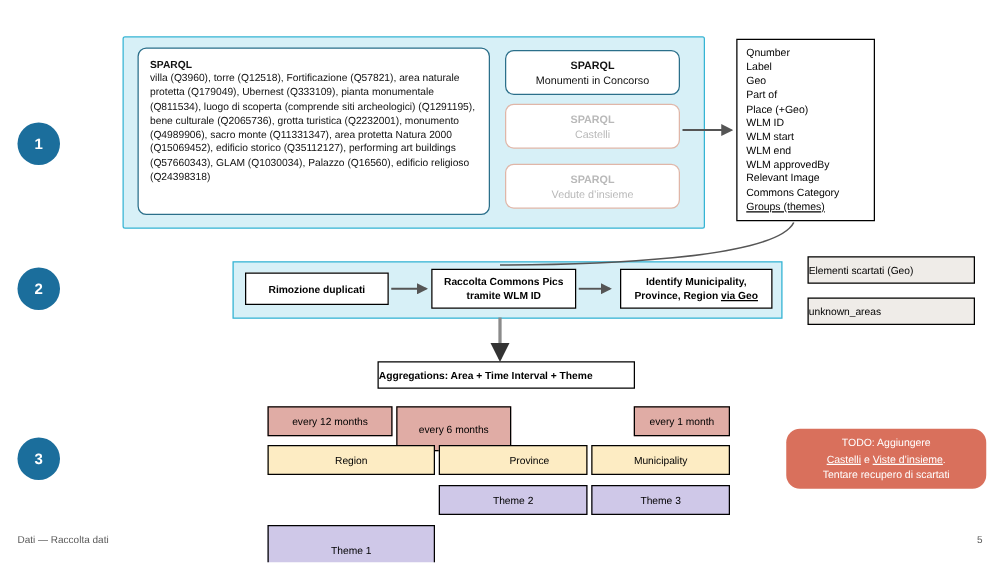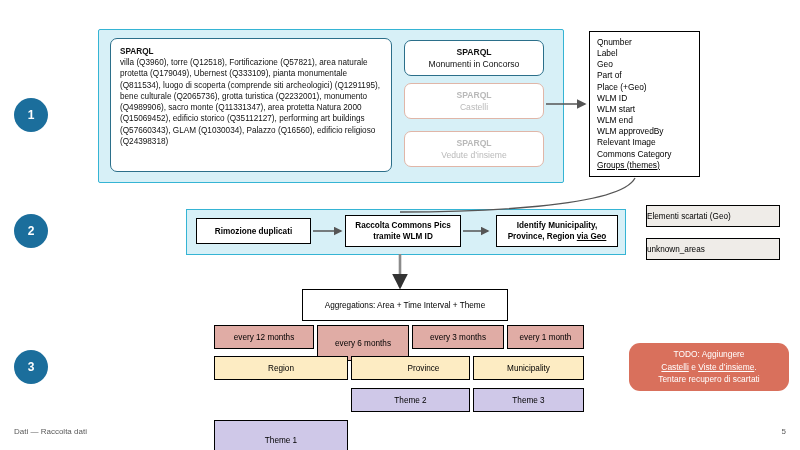--- a/index.html
+++ b/index.html
@@ -158,29 +158,28 @@
     justify-content: flex-start;
     font-size: 8.2px;
     color: #000;
   }
   #scartati { left: 646px; top: 205px; width: 134px; height: 22px; }
   #unknown  { left: 646px; top: 238px; width: 134px; height: 22px; }
 
   
   #agg-box {
     position: absolute;
-    left: 302px; top: 289px; width: 206px; height: 32px;
+    left: 302px; top: 289px; width: 206px; height: 22px;
     background: #ffffff;
     border: 1.6px solid #000000;
     box-sizing: border-box;
     display: flex;
     align-items: center;
-    justify-content: center;
-    font-size: 8.2px;
-    font-weight: normal;
+    font-size: 8.2px;
+    font-weight: bold;
     color: #000;
   }
 
   .chip {
     position: absolute;
     box-sizing: border-box;
     border: 1.6px solid #000000;
     display: flex;
     align-items: center;
     justify-content: center;
@@ -339,21 +338,20 @@
   <div class="grey-box" id="unknown">
     <span>unknown_areas</span>
   </div>
 
   <div id="agg-box">
     <span>Aggregations: Area + Time Interval + Theme</span>
   </div>
 
   <div class="chip pink" id="t0">every 12 months</div>
   <div class="chip pink" id="t1">every 6 months</div>
-  <div class="chip pink" id="t2">every 3 months</div>
   <div class="chip pink" id="t3">every 1 month</div>
 
   <div class="chip yellow" id="a0">Region</div>
   <div class="chip yellow" id="a1">Province</div>
   <div class="chip yellow" id="a2">Municipality</div>
 
   <div class="chip purple" id="h0">Theme 1</div>
   <div class="chip purple" id="h1">Theme 2</div>
   <div class="chip purple" id="h2">Theme 3</div>
 

